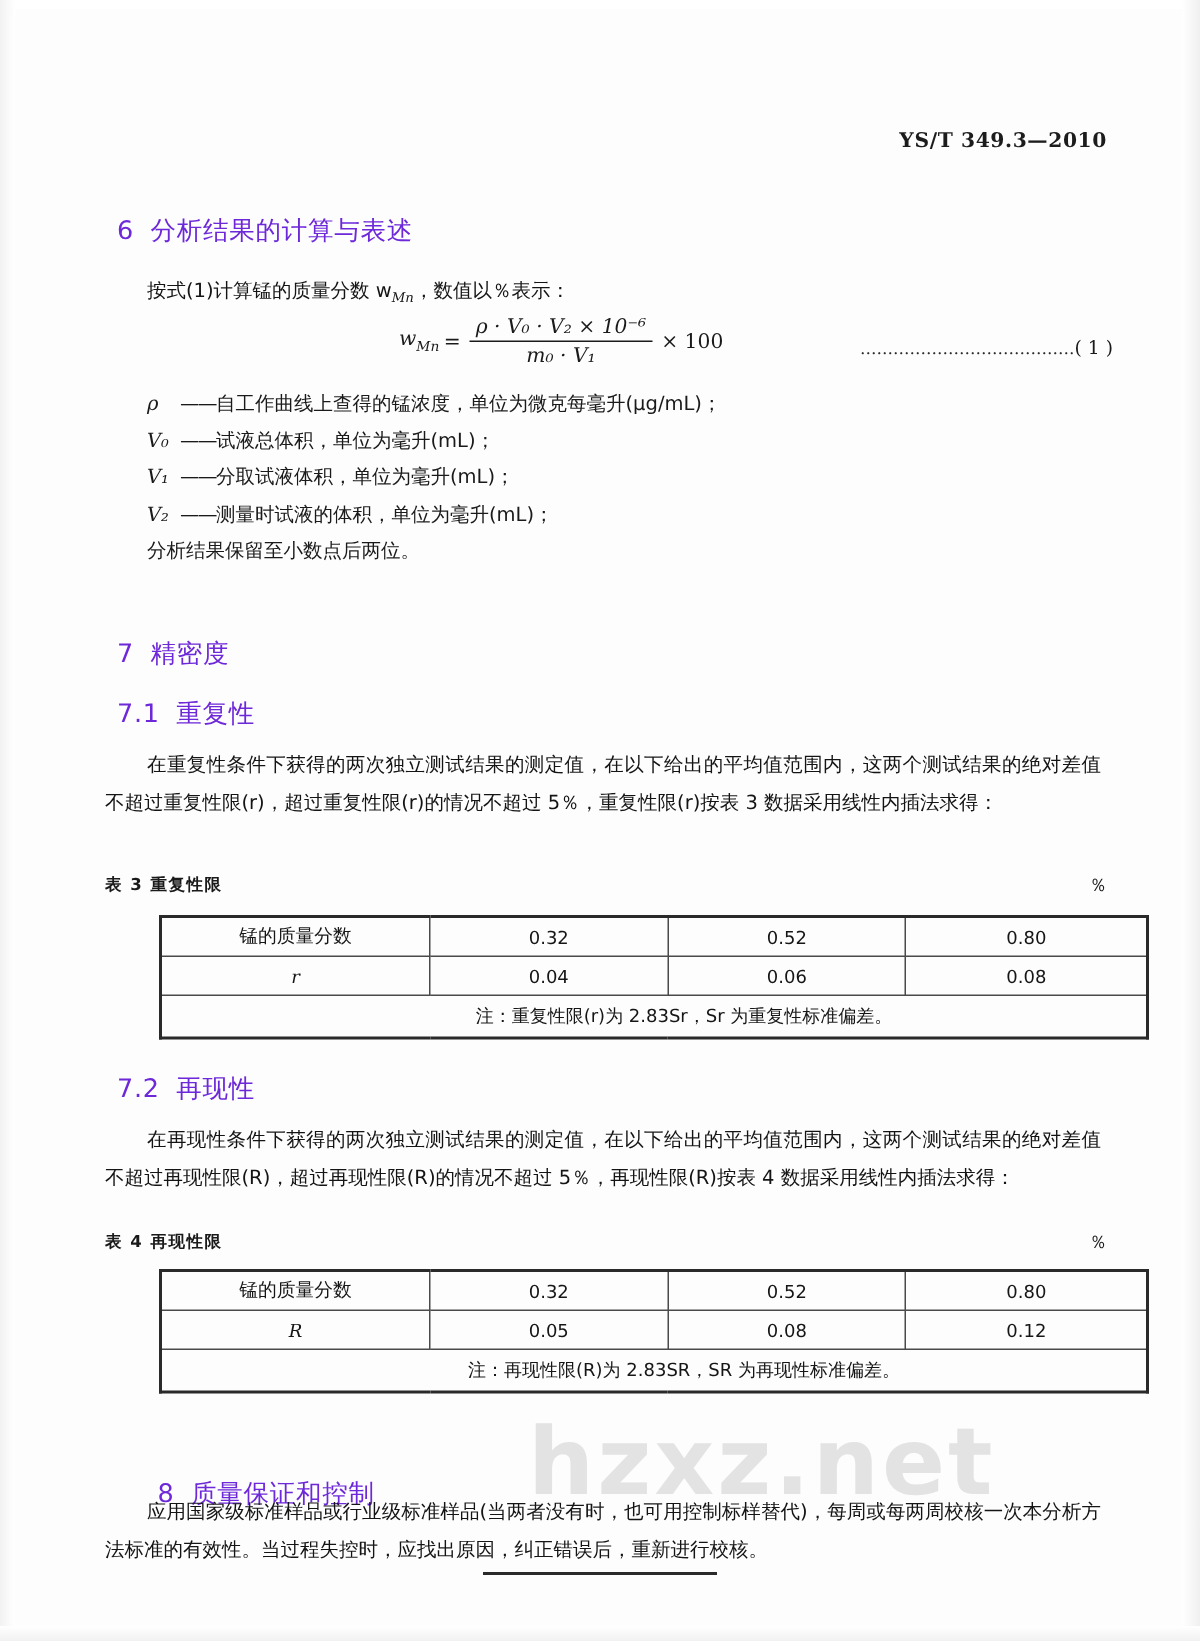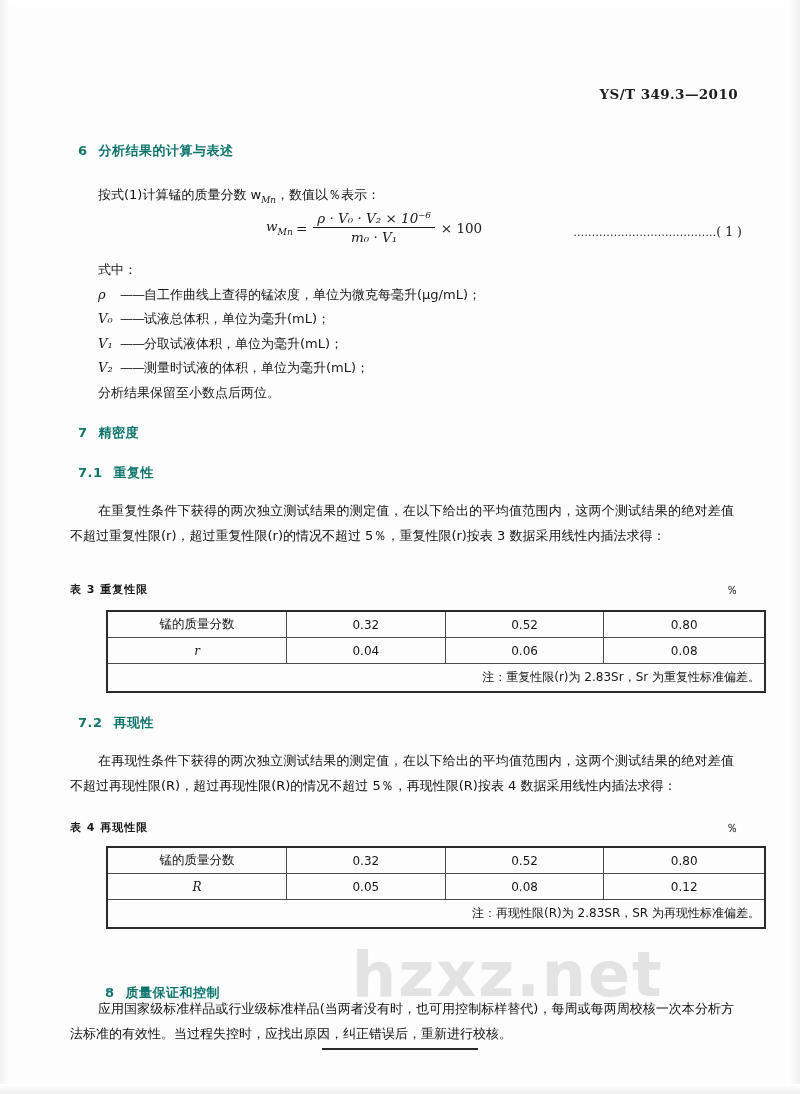--- a/index.html
+++ b/index.html
@@ -58,24 +58,24 @@
     top: 86px;
     font-family: "DejaVu Serif", "Liberation Serif", serif;
     font-weight: bold;
     font-size: 13.5px;
     letter-spacing: 0.4px;
     color: #1c1c1c;
   }
 
   .clause {
     position: absolute;
-    font-weight: bold;
-    font-size: 13px;
+    font-weight: normal;
+    font-size: 17px;
     letter-spacing: 0.5px;
-    color: #0f766e;
+    color: #6d28d9;
   }
   .clause .num { display: inline-block; margin-right: 11px; }
 
   .para {
     position: absolute;
     font-size: 13px;
     line-height: 25px;
     color: #141414;
     text-align: justify;
   }
@@ -167,21 +167,21 @@
     text-align: center;
     padding: 1px 4px;
     color: #161616;
   }
   table.std tr.outer-top td { border-top: 2px solid #2a2a2a; }
   table.std tr td:first-child { border-left: 2px solid #2a2a2a; }
   table.std tr td:last-child { border-right: 2px solid #2a2a2a; }
   table.std tr.note-row td {
     border-bottom: 2px solid #2a2a2a;
     border-top: 1.6px solid #3a3a3a;
-    text-align: right;
+    text-align: center;
     padding-left: 44px;
     height: 25px;
   }
   .cell-label { font-size: 12.5px; }
   .ital { font-family: "DejaVu Serif", "Liberation Serif", serif; font-style: italic; }
 
   .endrule {
     position: absolute;
     left: 322px;
     top: 1048px;
@@ -224,21 +224,20 @@
           <span class="bot">m₀ · V₁</span>
         </span>
         <span class="rm">× 100</span>
       </div>
       <div class="eqnum">
         <span class="dots">…………………………………</span><span>( 1 )</span>
       </div>
     </div>
 
     <div class="varlist">
-      <div>式中：</div>
       <div class="varline">
         <span class="varsym">ρ</span><span class="dash">——</span><span>自工作曲线上查得的锰浓度，单位为微克每毫升(μg/mL)；</span>
       </div>
       <div class="varline">
         <span class="varsym">V₀</span><span class="dash">——</span><span>试液总体积，单位为毫升(mL)；</span>
       </div>
       <div class="varline">
         <span class="varsym">V₁</span><span class="dash">——</span><span>分取试液体积，单位为毫升(mL)；</span>
       </div>
       <div class="varline">

